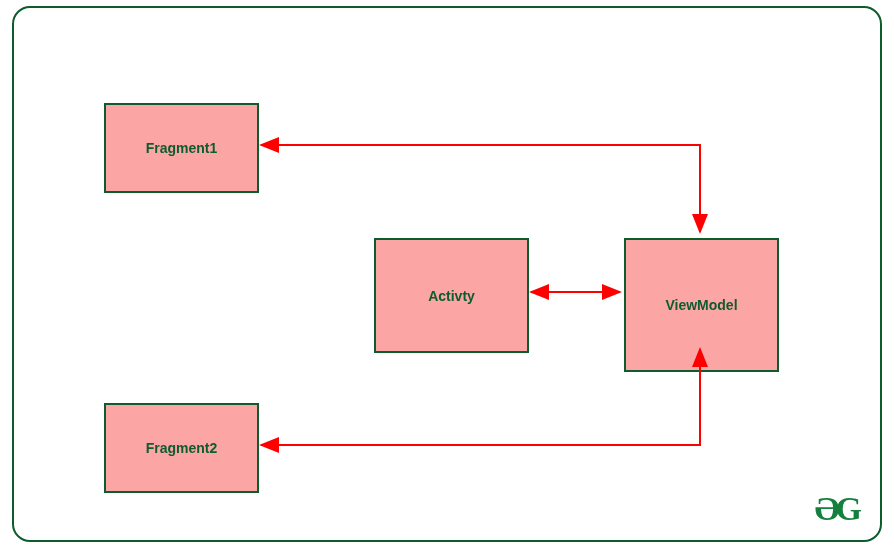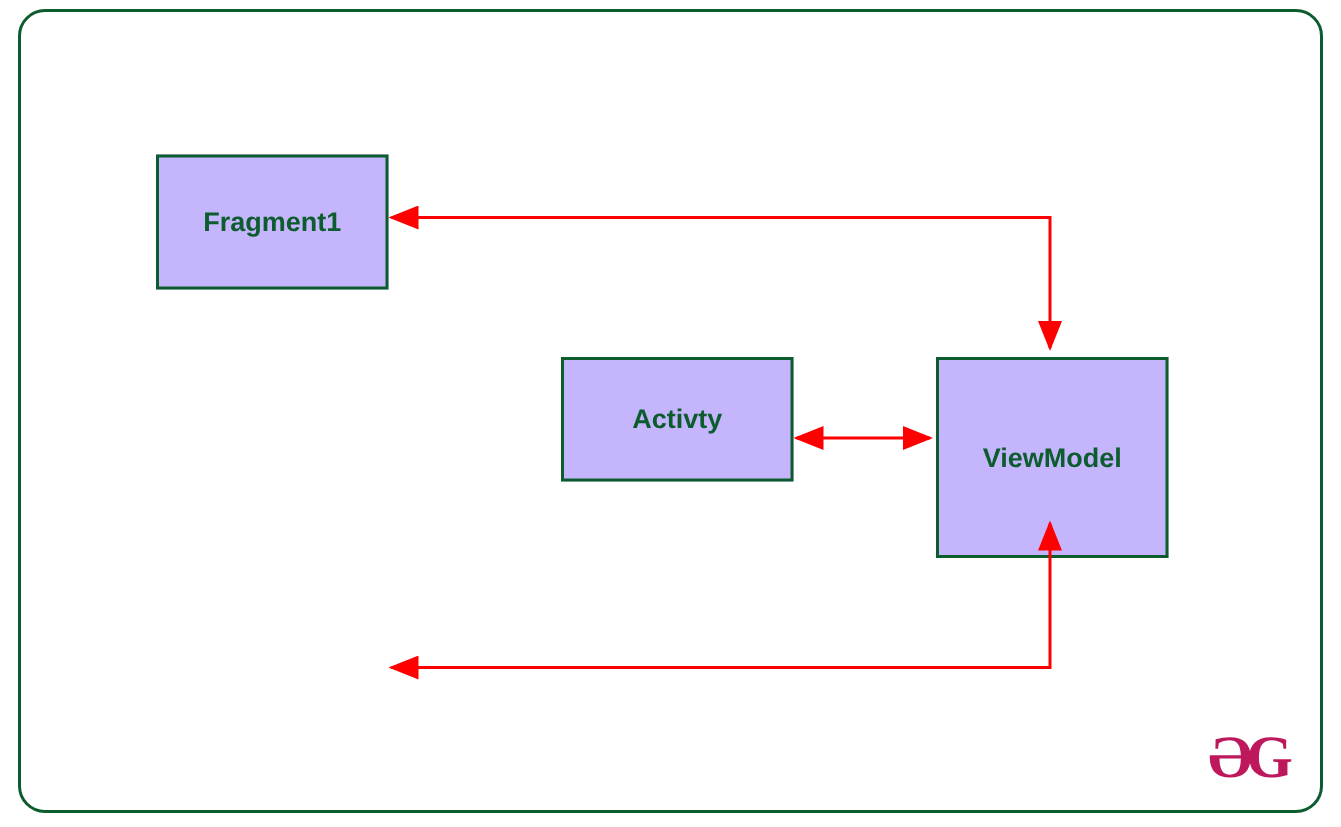--- a/index.html
+++ b/index.html
@@ -25,59 +25,62 @@
   left: 0;
   right: 0;
   text-align: center;
   font-size: 21px;
   font-weight: bold;
   color: #0d5c2e;
   text-decoration: underline;
 }
 .box {
   position: absolute;
-  background: #c4b5fd;
+  background: #fca5a5;
   border: 2px solid #0d5c2e;
   display: flex;
   align-items: center;
   justify-content: center;
-  font-size: 18px;
+  font-size: 14px;
   font-weight: bold;
   color: #0d5c2e;
 }
 .box-fragment1 { left: 90px; top: 95px; width: 155px; height: 90px; }
 .box-fragment2 { left: 90px; top: 395px; width: 155px; height: 90px; }
-.box-activity { left: 360px; top: 230px; width: 155px; height: 83px; }
+.box-activity { left: 360px; top: 230px; width: 155px; height: 115px; }
 .box-viewmodel { left: 610px; top: 230px; width: 155px; height: 134px; }
 .logo {
   position: absolute;
   right: 22px;
   bottom: 12px;
-  font-size: 40px;
+  font-size: 34px;
   font-weight: bold;
-  color: #be185d;
+  color: #15803d;
   font-family: Georgia, serif;
   letter-spacing: -4px;
 }
 svg.arrows {
   position: absolute;
   left: 0;
   top: 0;
   width: 894px;
   height: 551px;
   pointer-events: none;
 }
 </style>
 </head>
 <body>
 
 <div class="frame">
 
   <div class="box box-fragment1">
     <span>Fragment1</span>
+  </div>
+  <div class="box box-fragment2">
+    <span>Fragment2</span>
   </div>
   <div class="box box-activity">
     <span>Activty</span>
   </div>
   <div class="box box-viewmodel">
     <span>ViewModel</span>
   </div>
 
   <div class="logo">ƏG</div>
 </div>

